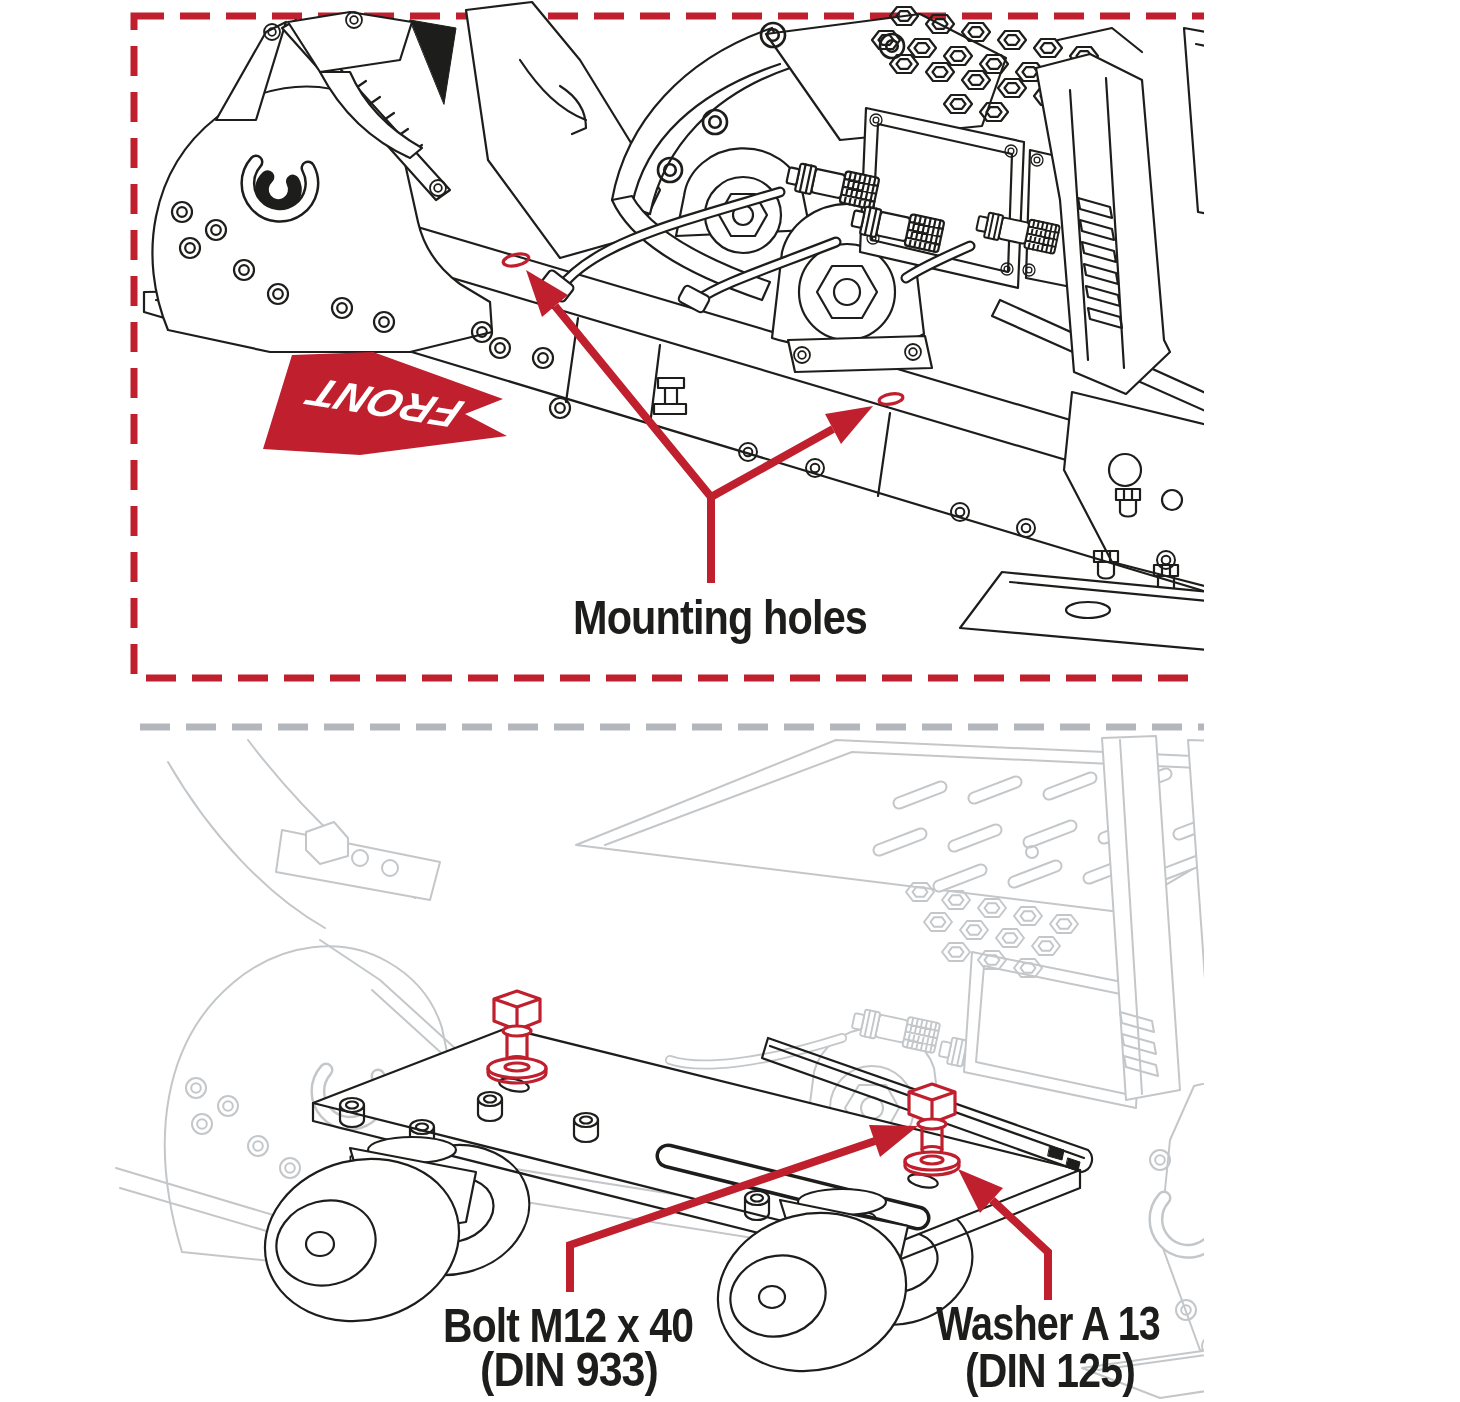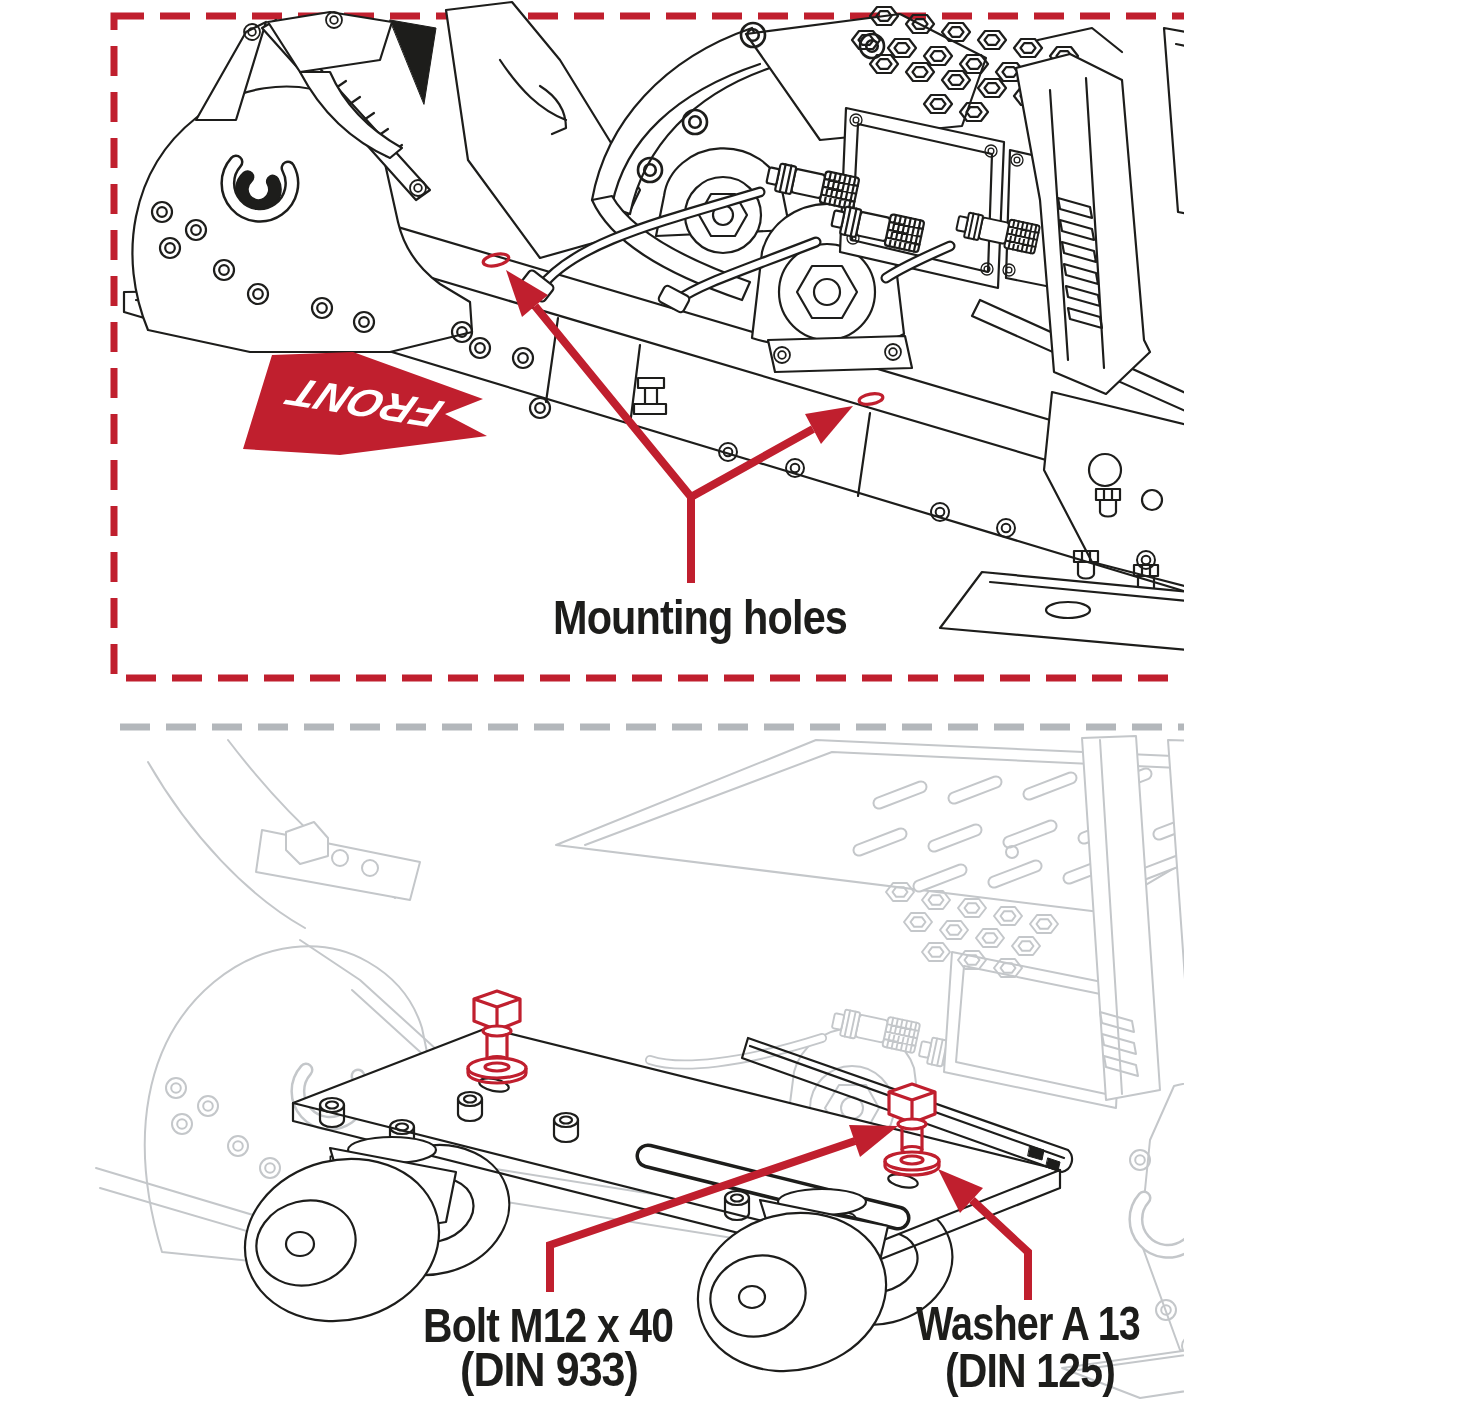--- a/index.html
+++ b/index.html
@@ -1,17 +1,17 @@
 <!DOCTYPE html>
 <html style="--red: #c01f2e; --ink: #1d1d1b; --gray: #c4c7ca; --graydash: #b3b7bb;"><head>
 <meta charset="utf-8">
 <style>
   html,body{margin:0;padding:0;background:#fff;}
   .canvas{position:relative;width:1184px;height:1402px;background:#fff;overflow:hidden;
-          font-family:"Liberation Sans",sans-serif;}
+          font-family:"Liberation Sans",sans-serif;margin-left:20px;}
   svg{display:block;}
   
   .ink  {stroke:var(--ink);fill:none;stroke-width:2.2;stroke-linejoin:round;stroke-linecap:round;}
   .inkf {stroke:var(--ink);fill:#fff;stroke-width:2.2;stroke-linejoin:round;}
   .inks {stroke:var(--ink);fill:var(--ink);stroke-width:1;}
   .gray {stroke:var(--gray);fill:none;stroke-width:2;stroke-linejoin:round;stroke-linecap:round;}
   .grayf{stroke:var(--gray);fill:#fff;stroke-width:2;stroke-linejoin:round;}
   .dashR{stroke:var(--red);stroke-width:7;stroke-dasharray:30 16;fill:none;}
   .dashG{stroke:var(--graydash);stroke-width:7;stroke-dasharray:30 16;fill:none;}
   .redl {stroke:var(--red);fill:none;stroke-width:8;stroke-linejoin:miter;stroke-linecap:butt;}

